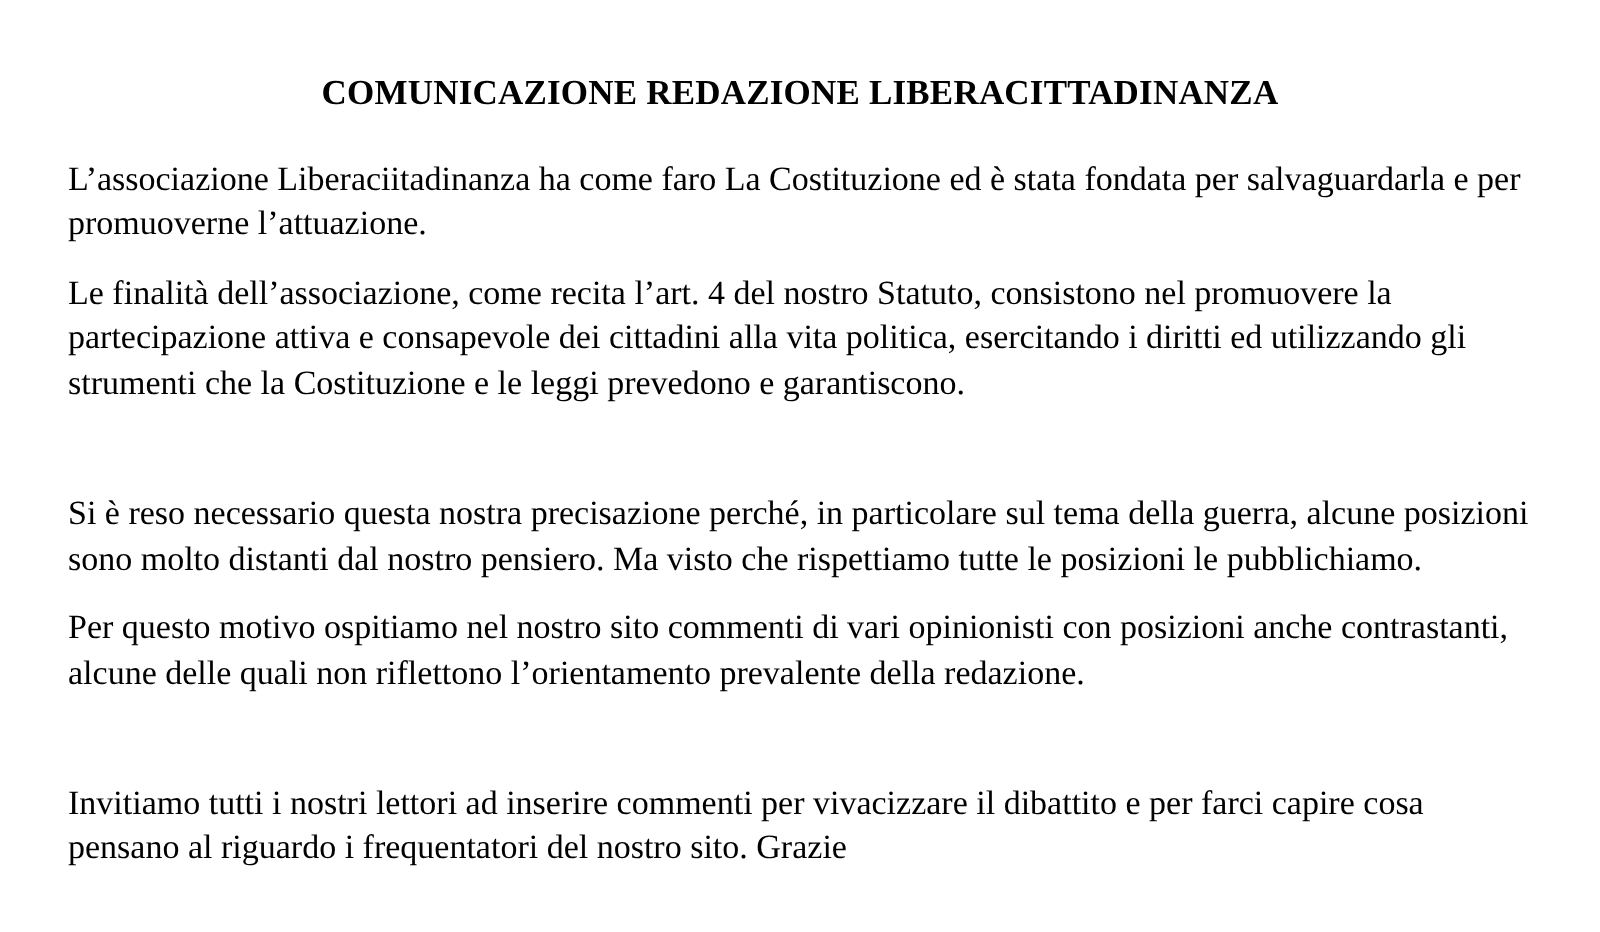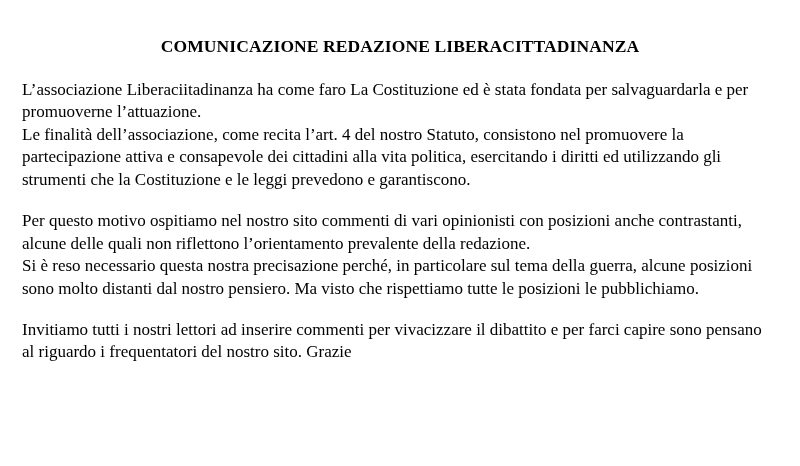--- a/index.html
+++ b/index.html
@@ -24,21 +24,21 @@
     text-align: center;
     font-weight: bold;
     font-size: 17.5px;
     letter-spacing: 0.1px;
     margin: 8px 0 22px 0;
   }
   .para {
     font-size: 17px;
     line-height: 1.32;
     text-align: left;
-    margin: 0;
+    margin: 12px;
   }
   .block {
     margin-bottom: 0;
   }
   .gap {
     height: 19px;
   }
 </style>
 </head>
 <body>
@@ -48,23 +48,23 @@
   <div class="doc-title">COMUNICAZIONE REDAZIONE LIBERACITTADINANZA</div>
 
   <div class="block">
     <p class="para">L’associazione Liberaciitadinanza ha come faro La Costituzione ed è stata fondata per salvaguardarla e per promuoverne l’attuazione.</p>
     <p class="para">Le finalità dell’associazione, come recita l’art. 4 del nostro Statuto, consistono nel promuovere la partecipazione attiva e consapevole dei cittadini alla vita politica, esercitando i diritti ed utilizzando gli strumenti che la Costituzione e le leggi prevedono e garantiscono.</p>
   </div>
 
   <div class="gap"></div>
 
   <div class="block">
+    <p class="para">Si è reso necessario questa nostra precisazione perché, in particolare sul tema della guerra, alcune posizioni sono  molto distanti dal nostro pensiero. Ma visto che rispettiamo tutte le posizioni le pubblichiamo.</p>
     <p class="para">Per questo motivo ospitiamo nel nostro sito commenti di vari opinionisti con posizioni anche contrastanti, alcune delle quali  non riflettono l’orientamento prevalente della redazione.</p>
-    <p class="para">Si è reso necessario questa nostra precisazione perché, in particolare sul tema della guerra, alcune posizioni sono  molto distanti dal nostro pensiero. Ma visto che rispettiamo tutte le posizioni le pubblichiamo.</p>
   </div>
 
   <div class="gap"></div>
 
   <div class="block">
-    <p class="para">Invitiamo tutti i nostri lettori ad inserire commenti per vivacizzare il dibattito e per farci capire sono pensano al riguardo i frequentatori del nostro sito. Grazie</p>
+    <p class="para">Invitiamo tutti i nostri lettori ad inserire commenti per vivacizzare il dibattito e per farci capire cosa pensano al riguardo i frequentatori del nostro sito. Grazie</p>
   </div>
 
 </div>
 
 </body></html>

